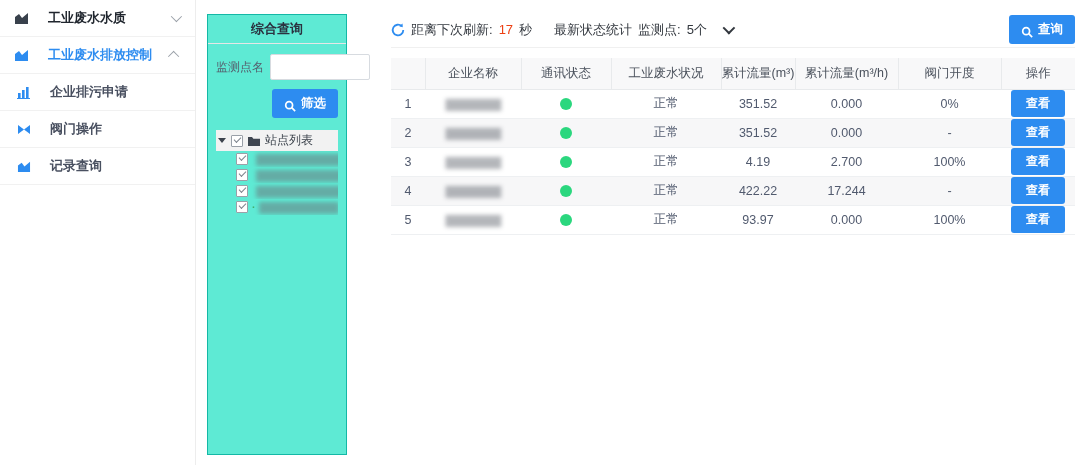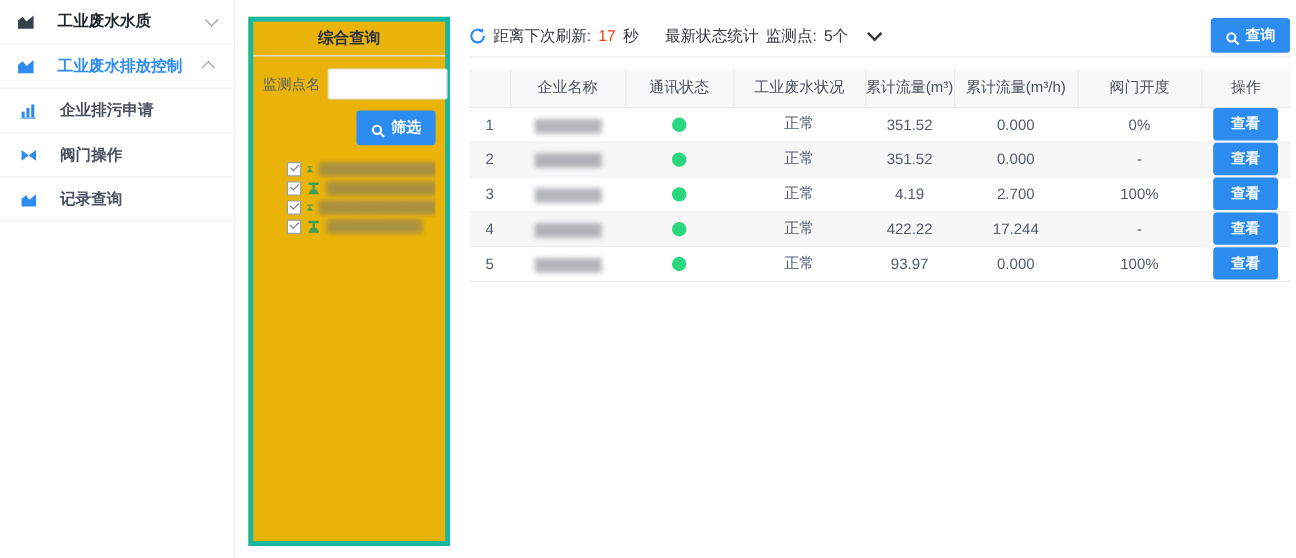--- a/index.html
+++ b/index.html
@@ -12,21 +12,21 @@
   .side-item.parent { font-weight:bold; color:#20262e; }
   .side-item.active { color:var(--accent); }
   .side-item.sub { padding-left:17px; color:#495060;font-weight:bold; }
   .side-item .icon { flex:0 0 auto; }
   .side-label { flex:1 1 auto; white-space:nowrap; }
   .chev { width:8px; height:8px; border-right:1.5px solid #9aa0a8; border-bottom:1.5px solid #9aa0a8; flex:0 0 auto; margin-right:2px; }
   .chev.down { transform:rotate(45deg) translateY(-2px); }
   .chev.up   { transform:rotate(-135deg) translateY(-2px); }
 
   
-  .panel { position:absolute; left:207px; top:14px; width:168px; height:441px; border:4px solid #14b8a6; background:#eab308; }
+  .panel { position:absolute; left:207px; top:14px; width:140px; height:441px; border:1px solid #14b8a6; background:#5eead4; }
   .panel-title { height:29px; line-height:28px; text-align:center; font-size:13px; font-weight:bold; color:#2b3240; border-bottom:1px solid #e6e6e6; }
   .panel-body { padding:10px 8px 0 8px; }
   .field-row { display:flex; align-items:center; gap:6px; }
   .field-row label { font-size:12px; color:#55606e; white-space:nowrap; }
   .field-row input { width:100px; height:26px; border:1px solid #d7dbe0; border-radius:2px; padding:0 6px; font-size:12px; outline:none; }
   .filter-row { margin-top:9px; text-align:right; }
   .btn { display:inline-flex; align-items:flex-end; gap:5px; background:var(--accent); color:#fff; border:none; border-radius:3px; font-size:12.5px; font-weight:bold; padding:6px 12px; cursor:pointer; }
   .tree { margin-top:12px; font-size:12px; color:#3c434c; }
   .tree-root { display:flex; align-items:center; gap:4px; background:#f2f2f2; padding:2px 2px; cursor:pointer; }
   .tree-item { display:flex; align-items:center; gap:4px; padding:2px 0 2px 20px; cursor:pointer; white-space:nowrap; overflow:hidden; }
@@ -107,20 +107,28 @@
       <div class="filter-row">
         <button class="btn">
           <svg width="12" height="12" viewBox="0 0 14 14">
               <circle cx="6" cy="6" r="4" fill="none" stroke="#fff" stroke-width="2"></circle>
               <line x1="9" y1="9" x2="13" y2="13" stroke="#fff" stroke-width="2"></line>
             </svg>
           <span>筛选</span>
         </button>
       </div>
       <div class="tree">
+        <div class="tree-root">
+          <span class="caret"></span>
+          <span class="cbx"></span>
+          <svg width="14" height="12" viewBox="0 0 14 12">
+              <path d="M1 2 h4 l1.4 1.8 H13 V11 H1 Z" fill="#3f4650"></path>
+            </svg>
+          <span>站点列表</span>
+        </div>
         <div class="tree-item">
           <span class="cbx"></span>
           <svg width="13" height="12" viewBox="0 0 13 12">
               <g fill="#3d9e52">
                 <rect x="2" y="1" width="9" height="2" rx="1"></rect>
                 <rect x="5.5" y="3" width="2" height="4"></rect>
                 <path d="M2 11 L4 7 H9 L11 11 Z"></path>
               </g>
             </svg>
           <span class="masked">████████████████</span>

